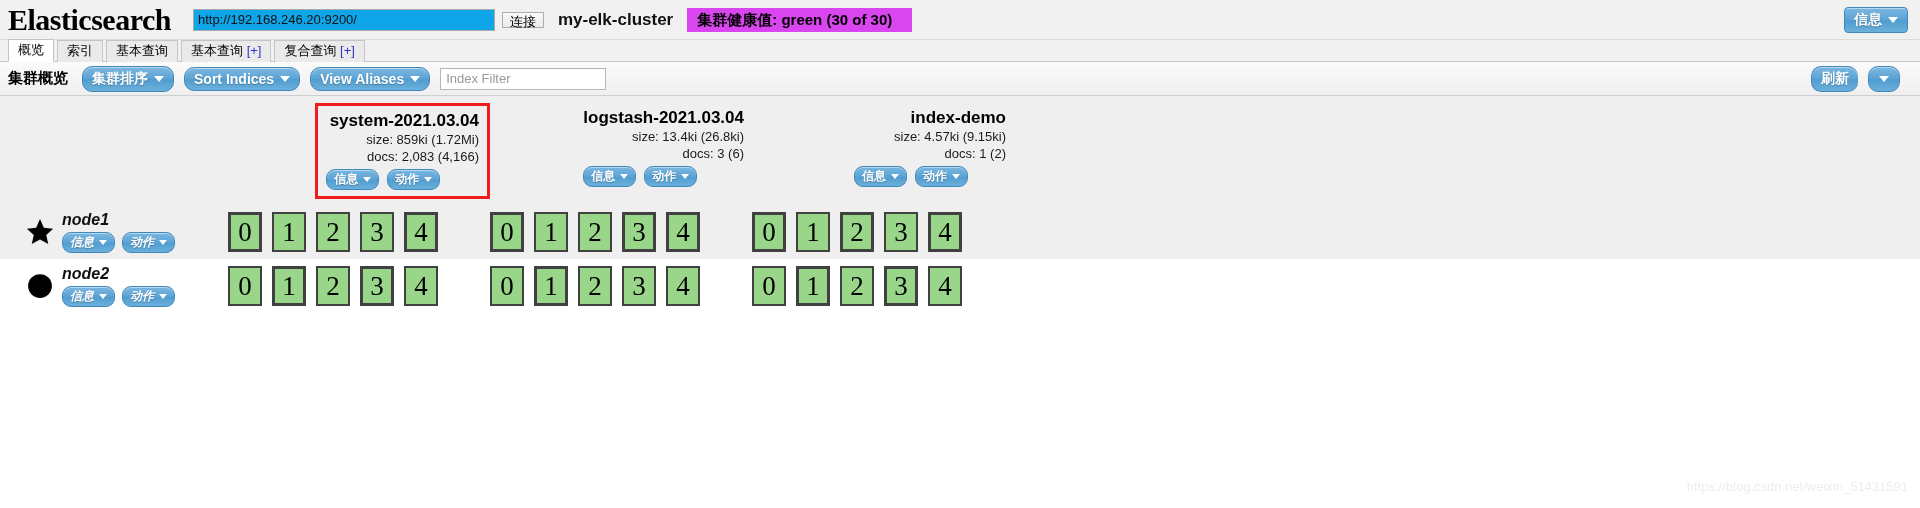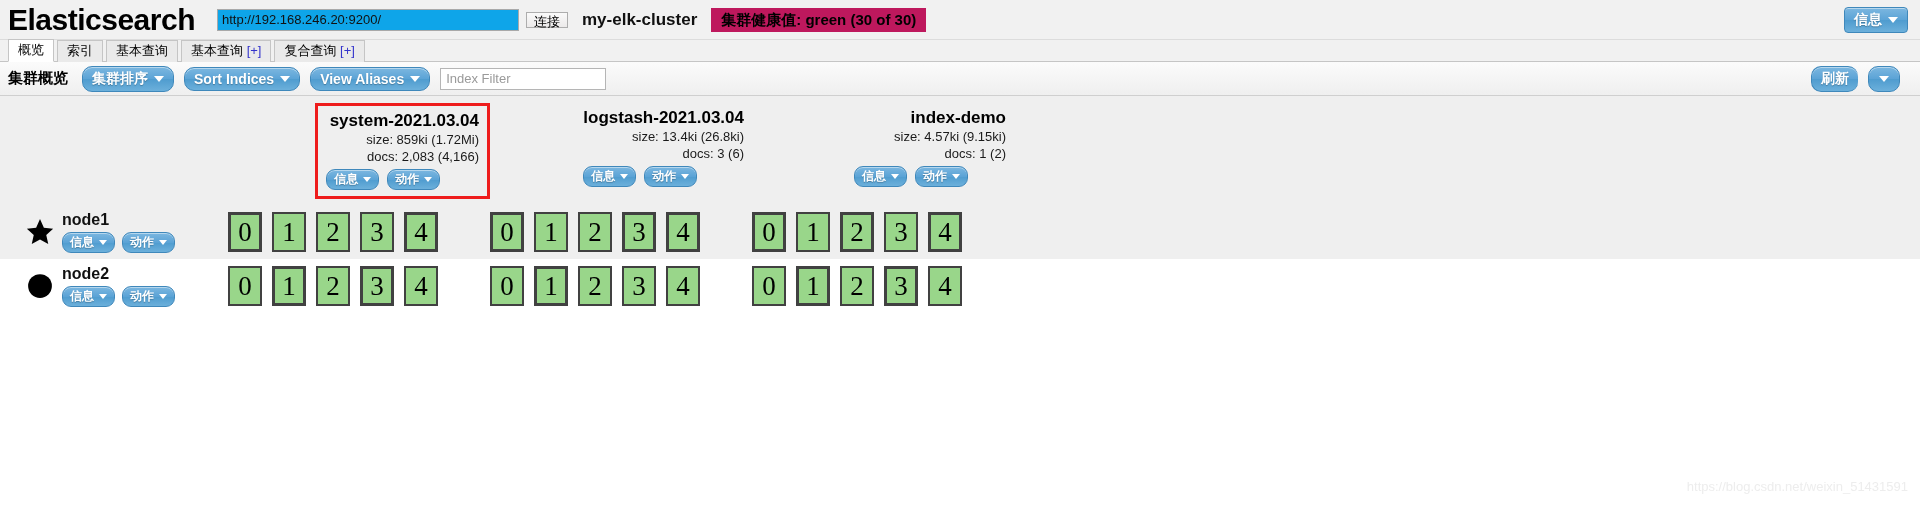--- a/index.html
+++ b/index.html
@@ -25,21 +25,21 @@
     align-items: center;
     padding: 0 10px 0 8px;
     box-sizing: border-box;
   }
   .brand {
     font-size: 30px;
     font-weight: bold;
     letter-spacing: -0.5px;
     line-height: 34px;
     margin-right: 22px;
-    font-family: Liberation Sans, sans-serif;
+    font-family: Liberation Serif, serif;
   }
   .host-input {
     width: 302px;
     height: 22px;
     border: 1px solid #a9a9a9;
     background: #0ea5e9;
     font-size: 13px;
     padding: 0 4px;
     box-sizing: border-box;
     color: #111;
@@ -59,25 +59,25 @@
     font-family: "Liberation Sans", sans-serif;
   }
   .cluster-name {
     margin-left: 14px;
     font-size: 17px;
     font-weight: bold;
     color: #111;
   }
   .health-badge {
     margin-left: 14px;
-    background: #be185d;
+    background: #d946ef;
     color: #000;
     font-weight: bold;
     font-size: 15px;
-    padding: 2px 10px 3px 10px;
+    padding: 2px 20px 3px 10px;
     line-height: 19px;
     white-space: nowrap;
   }
   .header-spacer { flex: 1 1 auto; }
 
   
   .btn-blue {
     display: inline-flex;
     align-items: center;
     justify-content: center;
@@ -192,20 +192,21 @@
   .row-alt { background: #efefef; }
   .row-plain { background: #ffffff; }
 
   .node-cell {
     width: 228px;
     flex: 0 0 228px;
     display: flex;
     align-items: center;
     box-sizing: border-box;
     padding-left: 18px;
+    font-style: italic;
   }
   .node-marker {
     width: 44px;
     flex: 0 0 44px;
     display: flex;
     align-items: center;
     justify-content: center;
   }
   .node-info { display: flex; flex-direction: column; gap: 3px; }
   .node-name {

